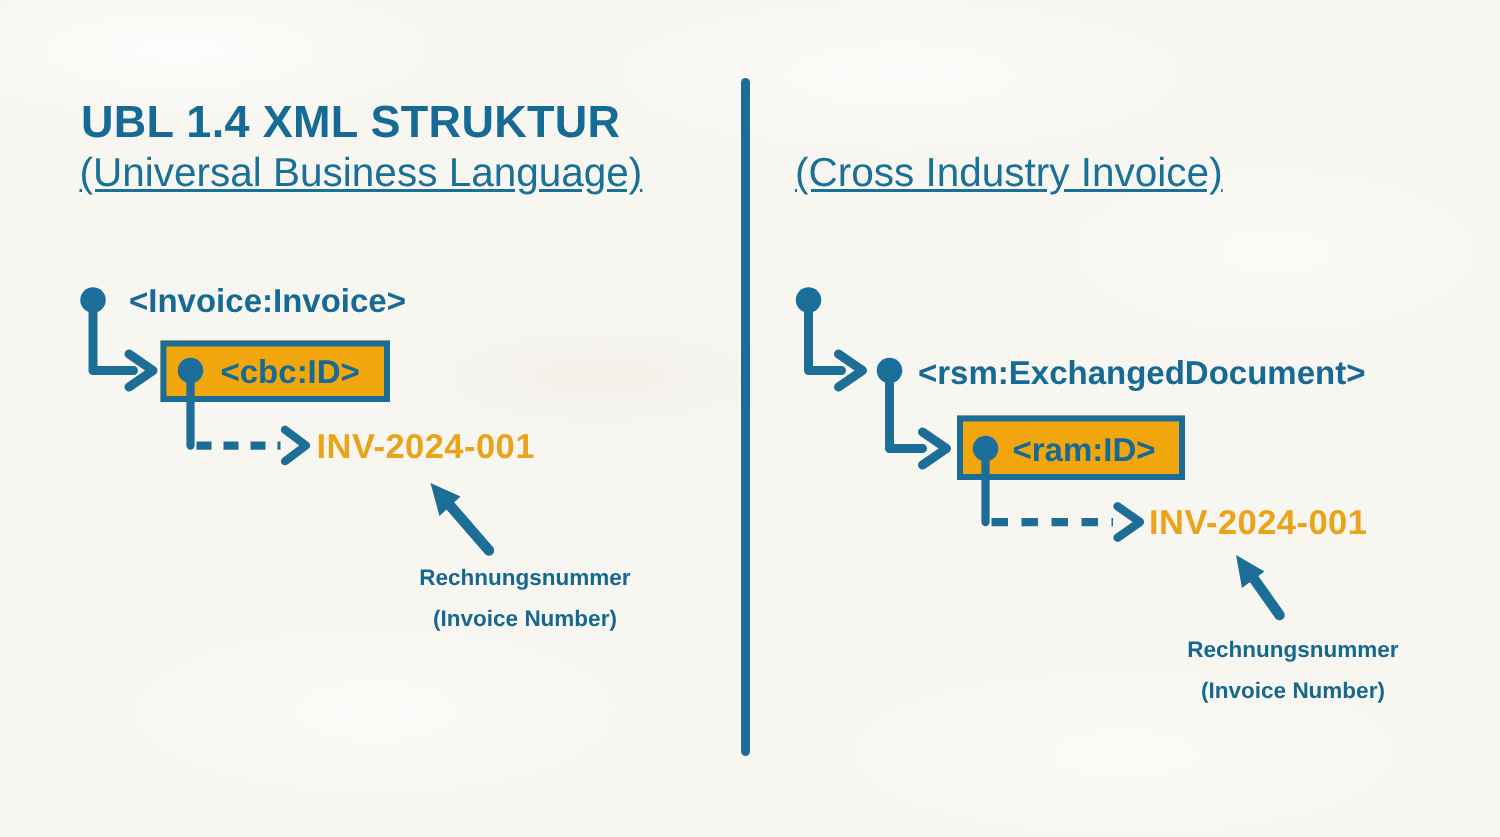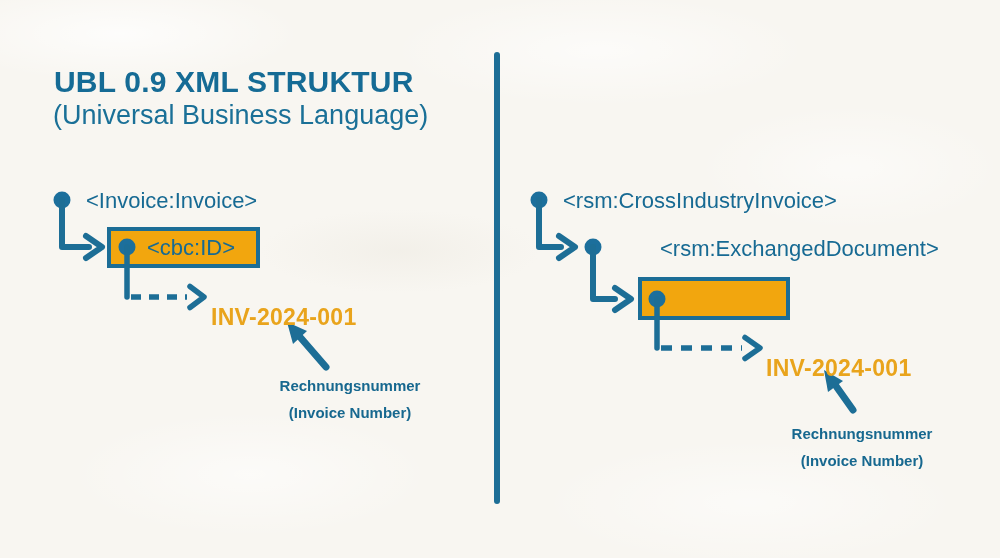--- a/index.html
+++ b/index.html
@@ -12,23 +12,23 @@
       radial-gradient(ellipse 300px 80px at 60% 9%,  rgba(255,255,255,.6),  rgba(255,255,255,0) 70%),
       radial-gradient(ellipse 220px 90px at 85% 30%, rgba(255,255,255,.5),  rgba(255,255,255,0) 70%),
       radial-gradient(ellipse 260px 90px at 25% 85%, rgba(255,255,255,.55), rgba(255,255,255,0) 70%),
       radial-gradient(ellipse 300px 90px at 75% 90%, rgba(255,255,255,.5),  rgba(255,255,255,0) 70%),
       radial-gradient(ellipse 200px 60px at 40% 45%, rgba(232,228,218,.35), rgba(232,228,218,0) 70%);
   }
   .abs { position:absolute; white-space:nowrap; }
   .teal-bold  { color:#156B95; font-weight:700; }
   .teal-reg   { color:#1A7097; font-weight:400; }
   .title      { font-size:30px; letter-spacing:.2px; line-height:32px; }
-  .subtitle   { font-size:27px; line-height:30px; }
-  .node-label { font-size:22px; line-height:24px; color:#176A93; font-weight:400; }
-  .value-text { font-size:23px; line-height:25px; color:#E9A41C; font-weight:700; letter-spacing:.3px;margin-top:20px; }
+  .subtitle   { font-size:27px; line-height:30px;text-decoration:underline; }
+  .node-label { font-size:22px; line-height:24px; color:#176A93; font-weight:700; }
+  .value-text { font-size:23px; line-height:25px; color:#E9A41C; font-weight:700; letter-spacing:.3px; }
   .annotation { text-align:center; font-size:15px; line-height:27px; color:#17688F; font-weight:700; }
   .hl-box {
     position:absolute; background:#F2A60E; border:4px solid #1C6D96;
     box-sizing:border-box; z-index:1;
   }
   .divider { position:absolute; left:494px; top:52px; width:6px; height:452px;
              background:#1D6E96; border-radius:3px; z-index:1; }
   svg.overlay { position:absolute; left:0; top:0; z-index:2; }
   .txt { z-index:3; }
 </style>
@@ -63,35 +63,36 @@
       <path d="M615 288 L631 299 L615 310" stroke-width="6"></path>
       <circle cx="657" cy="299" r="8.5" fill="#1C6F9C" stroke="none"></circle>
       <path d="M657 299 L657 348" stroke-width="5.5"></path>
       <path d="M661 348 L742 348" stroke-width="5.5" stroke-dasharray="11 9" stroke-linecap="butt"></path>
       <path d="M745 337.5 L760 348 L745 358.5" stroke-width="5.5"></path>
       <path d="M853 410 L836 386" stroke-width="7"></path>
       <polygon points="824,370 843,381 828,392" fill="#1D6E96" stroke="none"></polygon>
     </g>
   </svg>
 
-  <div class="abs txt title teal-bold" style="left:54px; top:66px;">UBL 0.9 XML STRUKTUR</div>
+  <div class="abs txt title teal-bold" style="left:54px; top:66px;">UBL 1.4 XML STRUKTUR</div>
   <div class="abs txt subtitle teal-reg" style="left:53px; top:100px;">(Universal Business Language)</div>
 
   <div class="abs txt node-label" style="left:86px; top:189px;">&lt;Invoice:Invoice&gt;</div>
   <div class="abs txt node-label" style="left:147px; top:236px;text-align:center;">&lt;cbc:ID&gt;</div>
   <div class="abs txt value-text" style="left:211px; top:285px;">INV-2024-001</div>
 
   <div class="abs txt annotation" style="left:200px; top:372px; width:300px;">
     <div>Rechnungsnummer</div>
     <div>(Invoice Number)</div>
   </div>
 
+  <div class="abs txt subtitle teal-reg" style="left:530px; top:100px;">(Cross Industry Invoice)</div>
 
-  <div class="abs txt node-label" style="left:563px; top:189px;">&lt;rsm:CrossIndustryInvoice&gt;</div>
-  <div class="abs txt node-label" style="left:612px; top:237px;margin-left:48px;">&lt;rsm:ExchangedDocument&gt;</div>
+  <div class="abs txt node-label" style="left:612px; top:237px;">&lt;rsm:ExchangedDocument&gt;</div>
+  <div class="abs txt node-label" style="left:675px; top:288px;">&lt;ram:ID&gt;</div>
   <div class="abs txt value-text" style="left:766px; top:336px;">INV-2024-001</div>
 
   <div class="abs txt annotation" style="left:737px; top:420px; width:250px;">
     <div>Rechnungsnummer</div>
     <div>(Invoice Number)</div>
   </div>
 
 </div>
 
 </body></html>

